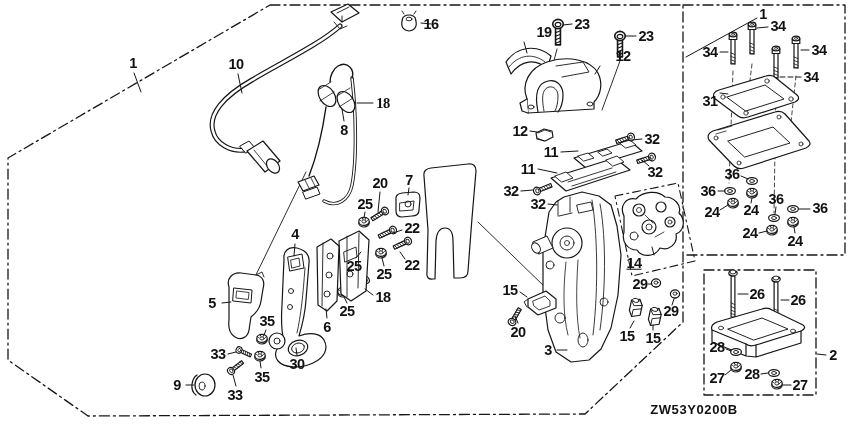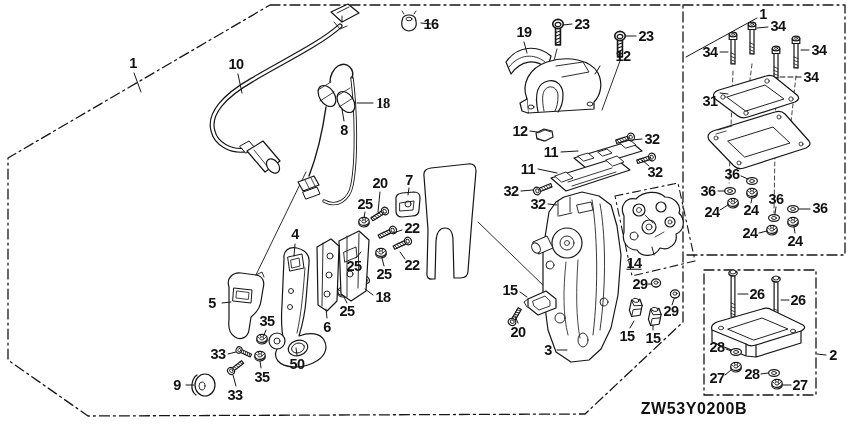--- a/index.html
+++ b/index.html
@@ -3,21 +3,21 @@
 <meta charset="utf-8">
 <style>
   html,body{margin:0;padding:0;background:#fff;}
   #stage{position:relative;width:850px;height:424px;background:#fff;overflow:hidden;
          font-family:"Liberation Sans",sans-serif;}
   #art{position:absolute;left:0;top:0;}
   #label-layer{position:absolute;left:0;top:0;width:850px;height:424px;pointer-events:none;}
   .lbl{position:absolute;transform:translate(-50%,-50%);font-weight:bold;
        font-size:14.5px;letter-spacing:-0.5px;color:#111;line-height:1;white-space:nowrap;}
   .code{position:absolute;transform:translate(-50%,-50%);font-weight:bold;
-        font-size:16px;letter-spacing:0.6px;color:#111;}
+        font-size:13px;letter-spacing:0.6px;color:#111;}
   svg *{vector-effect:none;}
 </style>
 </head>
 <body>
 
 <div id="stage">
 
 <svg id="art" width="850" height="424" viewBox="0 0 850 424" fill="none" stroke="#161616" stroke-width="1.2" stroke-linecap="round" stroke-linejoin="round">
 
   <defs>
@@ -461,21 +461,21 @@
         <line x1="826" y1="355" x2="817" y2="354"></line>
       </g>
 </svg>
 
 <div id="label-layer">
       <div class="lbl" style="left: 133px; top: 63px;">1</div>
       <div class="lbl" style="left: 236px; top: 64px;">10</div>
       <div class="lbl" style="left: 431px; top: 24px;">16</div>
       <div class="lbl" style="left: 383px; top: 103px; font-family: Liberation Serif, serif;">18</div>
       <div class="lbl" style="left: 344px; top: 130px;">8</div>
-      <div class="lbl" style="left: 524px; top: 32px;">19</div>
+      <div class="lbl" style="left: 544px; top: 32px;">19</div>
       <div class="lbl" style="left: 582px; top: 24px;">23</div>
       <div class="lbl" style="left: 646px; top: 36px;">23</div>
       <div class="lbl" style="left: 623px; top: 56px;">12</div>
       <div class="lbl" style="left: 520px; top: 131px;">12</div>
       <div class="lbl" style="left: 551px; top: 152px;">11</div>
       <div class="lbl" style="left: 528px; top: 169px;">11</div>
       <div class="lbl" style="left: 652px; top: 139px;">32</div>
       <div class="lbl" style="left: 655px; top: 172px;">32</div>
       <div class="lbl" style="left: 511px; top: 191px;">32</div>
       <div class="lbl" style="left: 538px; top: 204px;">32</div>
@@ -484,21 +484,21 @@
       <div class="lbl" style="left: 365px; top: 204px;">25</div>
       <div class="lbl" style="left: 412px; top: 228px;">22</div>
       <div class="lbl" style="left: 354px; top: 266px;">25</div>
       <div class="lbl" style="left: 384px; top: 274px;">25</div>
       <div class="lbl" style="left: 412px; top: 265px;">22</div>
       <div class="lbl" style="left: 383px; top: 297px;">18</div>
       <div class="lbl" style="left: 347px; top: 311px;">25</div>
       <div class="lbl" style="left: 295px; top: 234px;">4</div>
       <div class="lbl" style="left: 212px; top: 303px;">5</div>
       <div class="lbl" style="left: 327px; top: 327px;">6</div>
-      <div class="lbl" style="left: 297px; top: 364px;">50</div>
+      <div class="lbl" style="left: 297px; top: 364px;">30</div>
       <div class="lbl" style="left: 267px; top: 321px;">35</div>
       <div class="lbl" style="left: 262px; top: 377px;">35</div>
       <div class="lbl" style="left: 218px; top: 354px;">33</div>
       <div class="lbl" style="left: 235px; top: 395px;">33</div>
       <div class="lbl" style="left: 177px; top: 385px;">9</div>
       <div class="lbl" style="left: 548px; top: 350px;">3</div>
       <div class="lbl" style="left: 510px; top: 290px;">15</div>
       <div class="lbl" style="left: 518px; top: 332px;">20</div>
       <div class="lbl" style="left: 640px; top: 284px;">29</div>
       <div class="lbl" style="left: 671px; top: 311px;">29</div>

